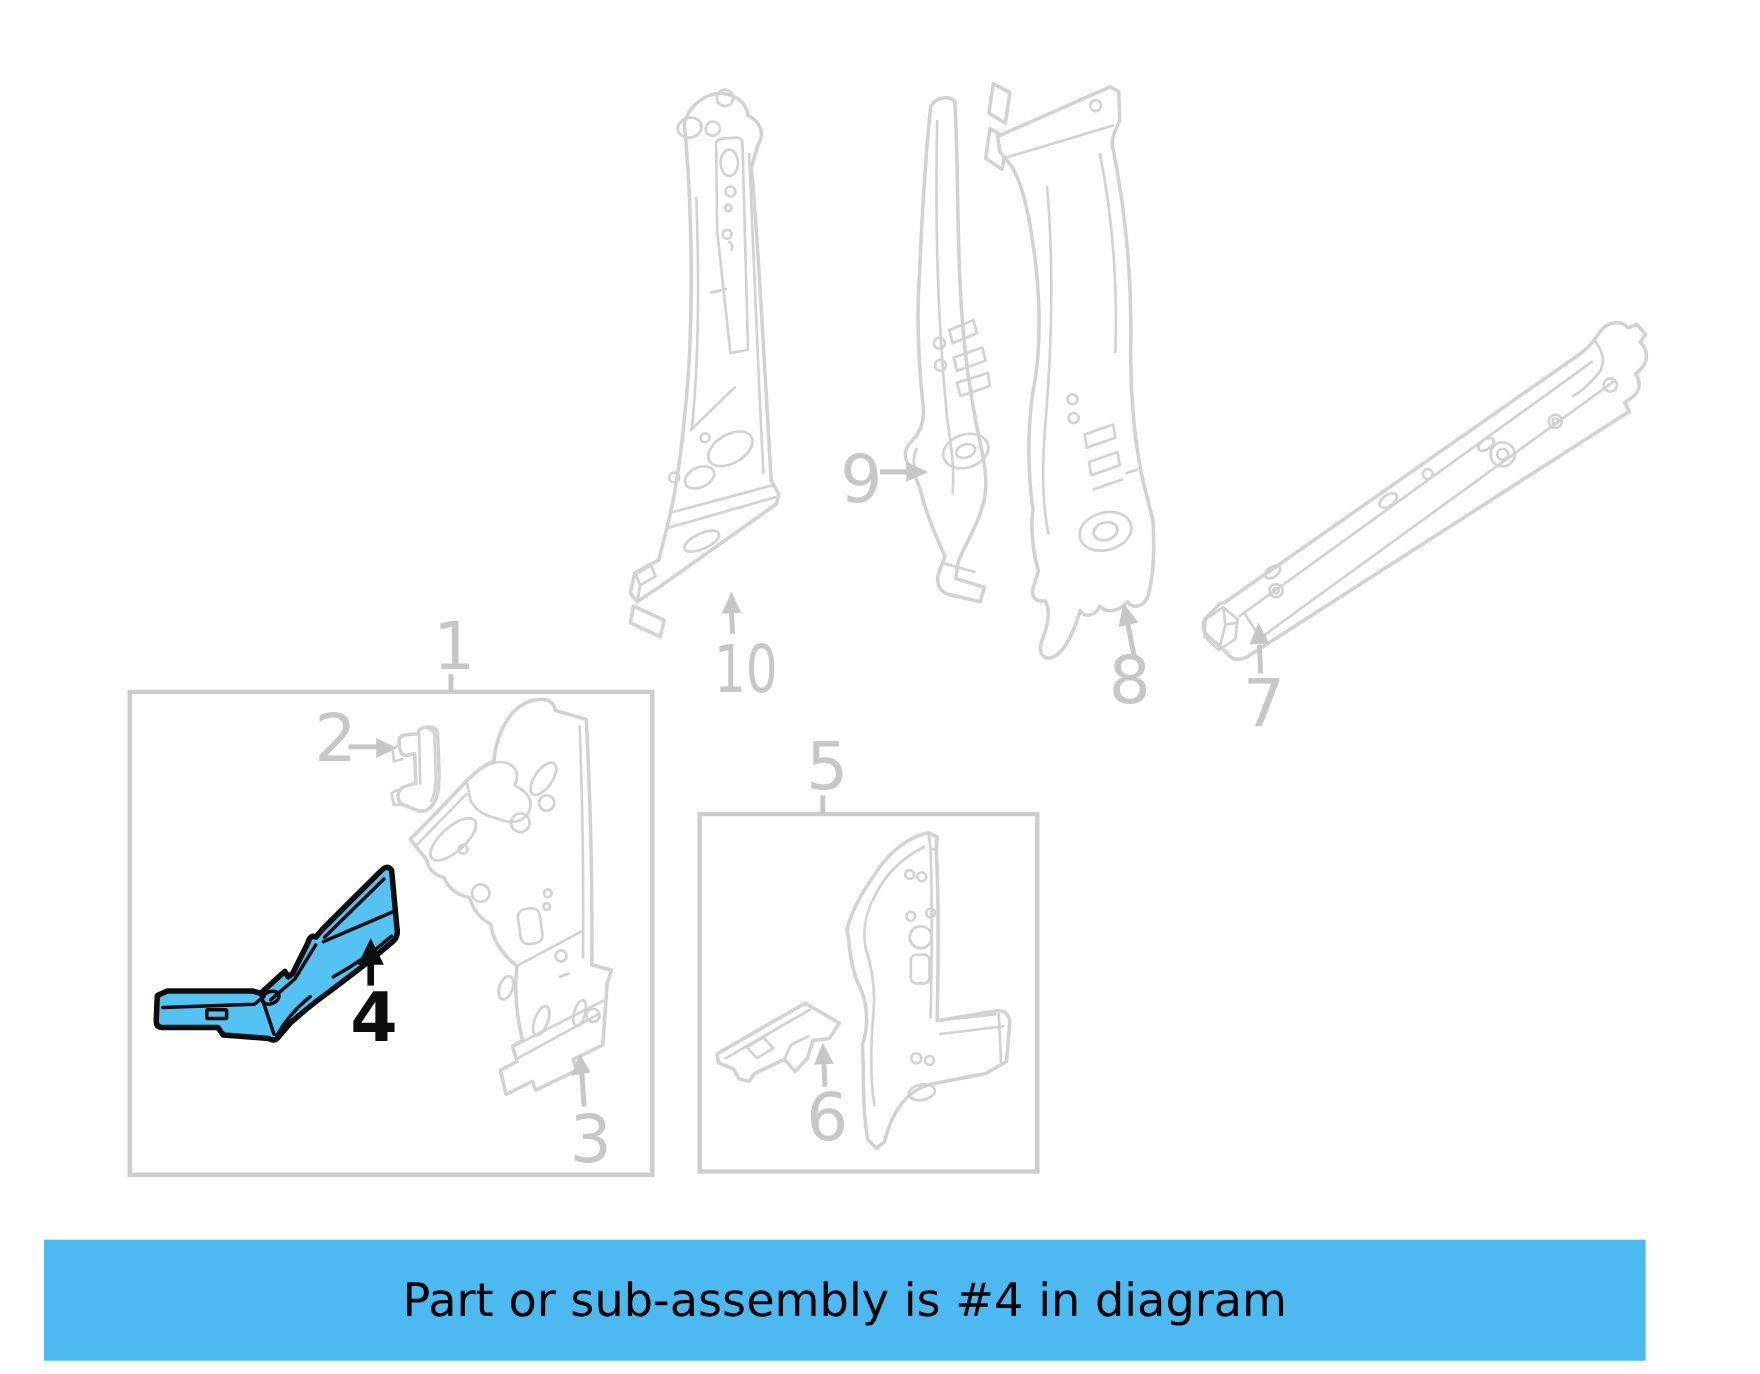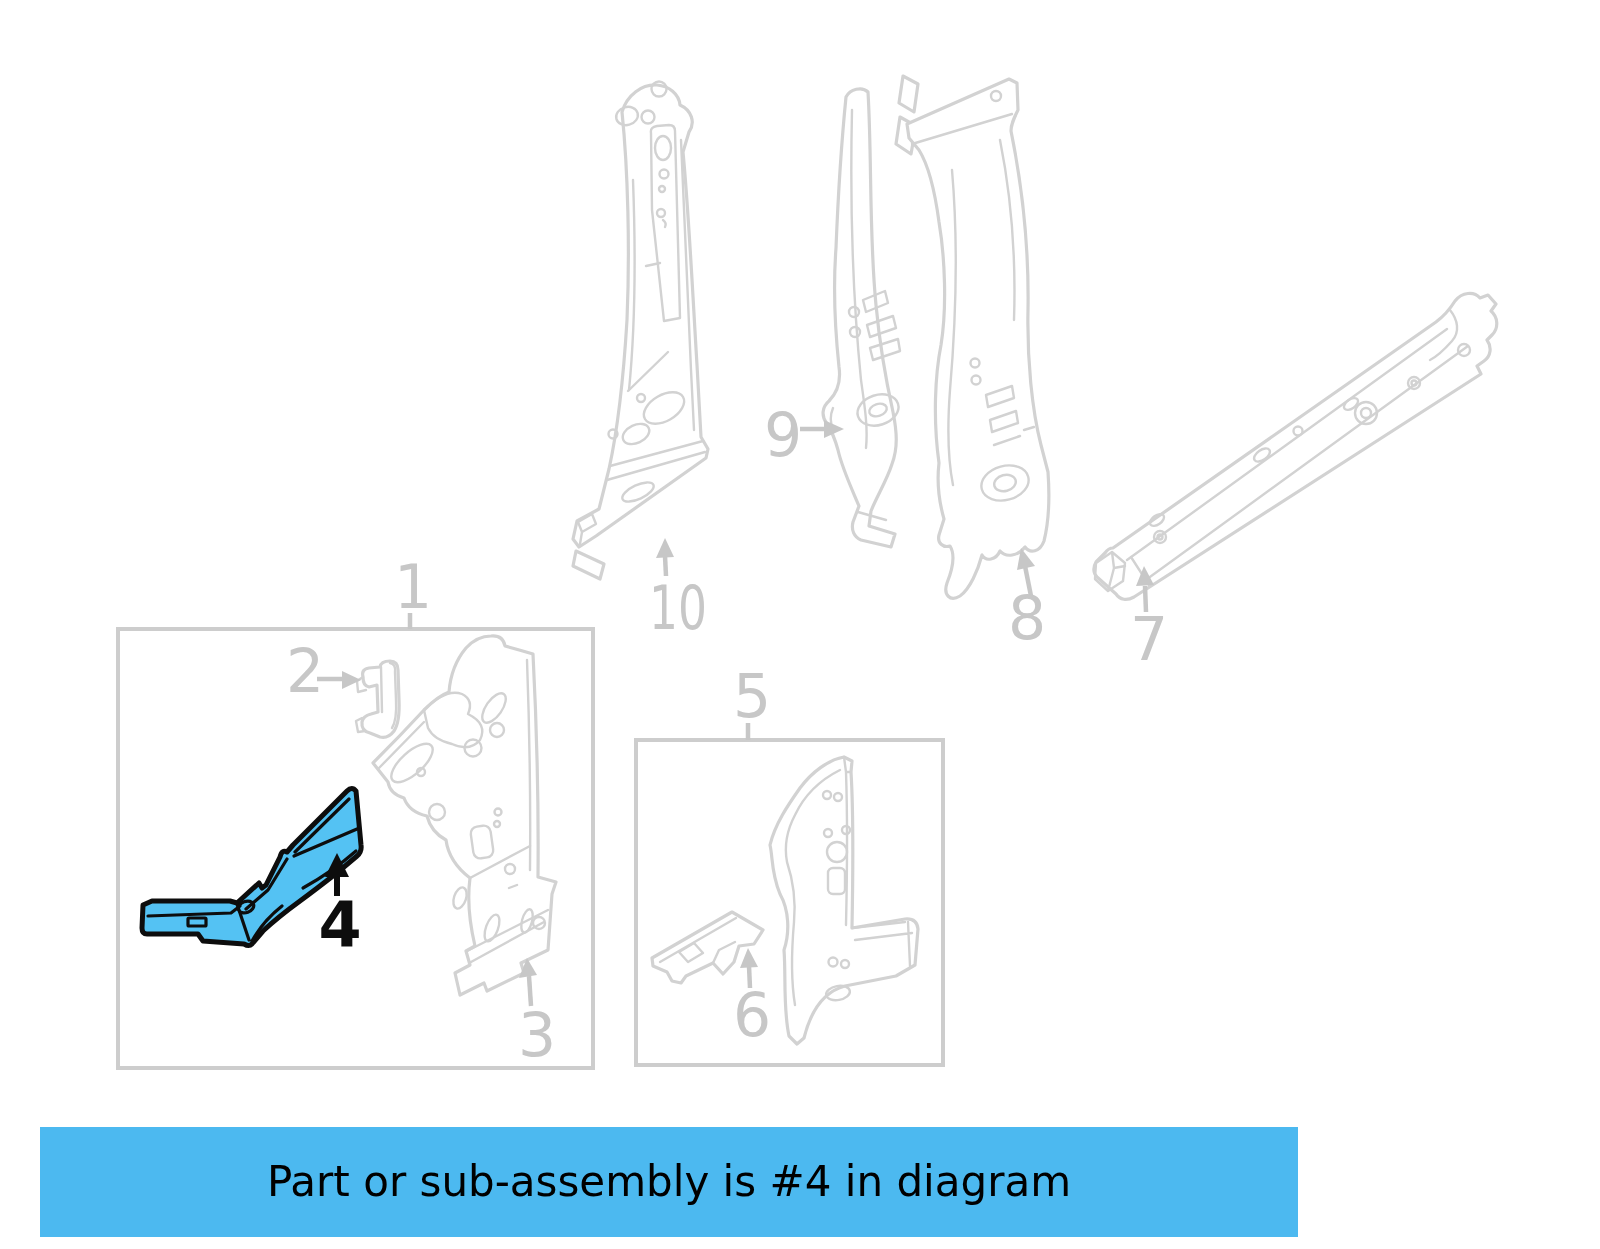--- a/index.html
+++ b/index.html
@@ -21,21 +21,21 @@
   .gsh{stroke:var(--label);stroke-width:4.5;fill:none;stroke-linecap:butt;}
   .ghd{fill:var(--label);stroke:none;}
   .hl {fill:var(--highlight);stroke:var(--ink);stroke-width:5;stroke-linejoin:round;}
   .hli{stroke:var(--ink);stroke-width:3.2;fill:none;stroke-linejoin:round;stroke-linecap:round;}
   .hlf{stroke:var(--ink);stroke-width:3.2;fill:none;}
   .ksh{stroke:var(--ink);stroke-width:6;fill:none;}
   .khd{fill:var(--ink);stroke:none;}
   .lab4{fill:var(--ink);font-size:62px;font-weight:bold;text-anchor:middle;}
 
   .banner{
-    position:absolute;left:40px;top:1127px;width:1258px;height:110px;
+    position:absolute;left:40px;top:1127px;width:1456px;height:110px;
     background:var(--banner);color:var(--bannerText);
     display:flex;flex-direction:column;justify-content:center;align-items:center;
     font-size:42px;line-height:50px;text-align:center;
   }
 </style>
 </head>
 <body>
 
 <div id="stage">
 <svg width="1600" height="1249" viewBox="0 0 1600 1249">

